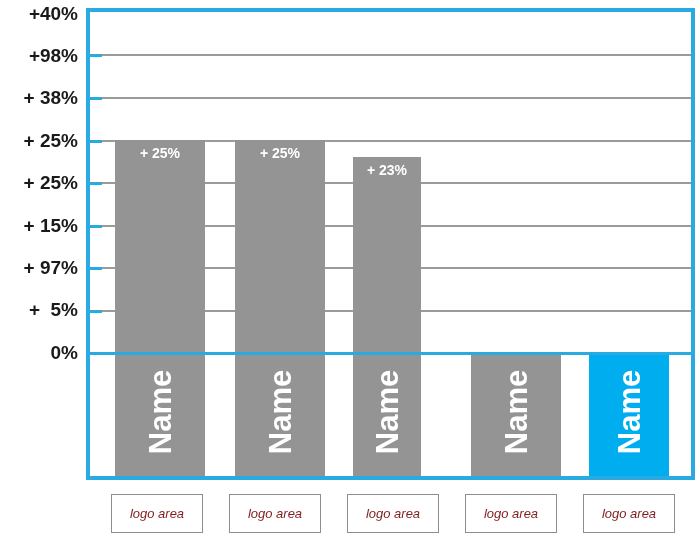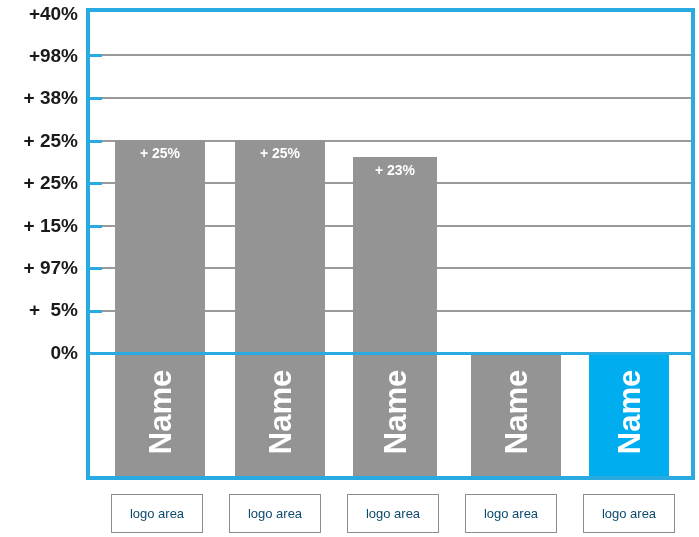--- a/index.html
+++ b/index.html
@@ -142,21 +142,22 @@
     position: absolute;
     top: 0;
     height: 39px;
     border: 1px solid #8d8d8d;
     box-sizing: border-box;
     background: #ffffff;
     display: flex;
     align-items: center;
     justify-content: center;
     font-size: 13px;
-    color: #0c4a6e;
+    color: #7f1d1d;
+    font-style: italic;
   }
 </style>
 </head>
 <body>
 
 <div id="y-axis-labels">
   <div class="y-tick-label" style="top:12px;">+40%</div>
   <div class="y-tick-label" style="top:54px;">+98%</div>
   <div class="y-tick-label" style="top:96px;">+ 38%</div>
   <div class="y-tick-label" style="top:139px;">+ 25%</div>
@@ -206,21 +207,21 @@
       <div class="bar-positive" style="top:128px; height:212px;">
         <div class="bar-value">+ 25%</div>
       </div>
       <div class="bar-negative-block" style="top:343px; bottom:0;">
         <div class="bar-name-wrap">
           <div class="bar-name-rot">Name</div>
         </div>
       </div>
     </div>
 
-    <div class="bar-group" style="left:263px; width:84px;">
+    <div class="bar-group" style="left:263px; width:68px;">
       <div class="bar-positive" style="top:145px; height:195px;">
         <div class="bar-value">+ 23%</div>
       </div>
       <div class="bar-negative-block" style="top:343px; bottom:0;">
         <div class="bar-name-wrap">
           <div class="bar-name-rot">Name</div>
         </div>
       </div>
     </div>
 

